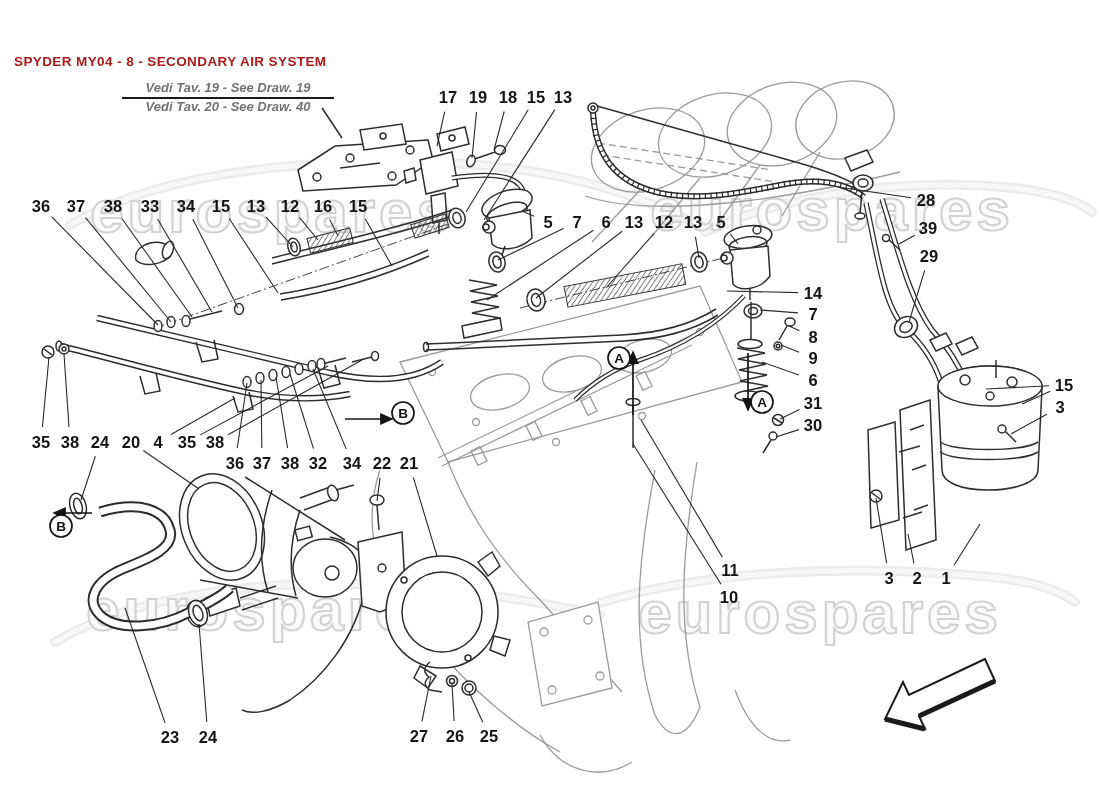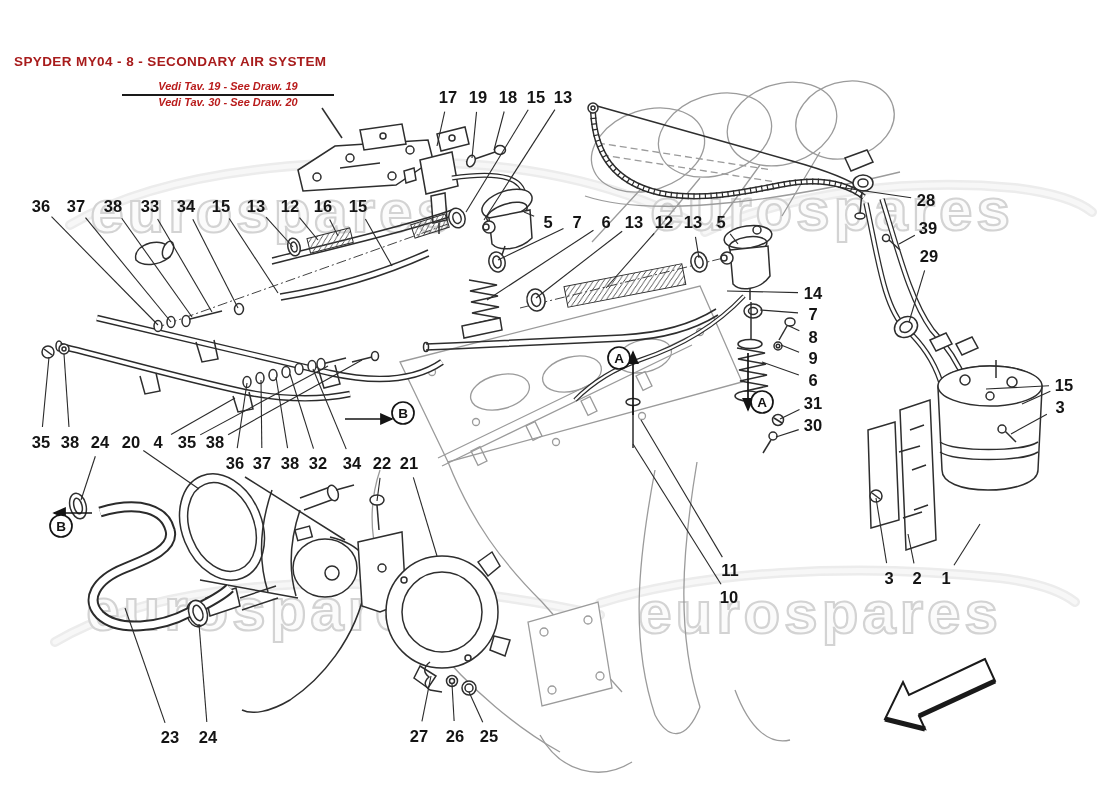--- a/index.html
+++ b/index.html
@@ -1,21 +1,21 @@
 <!DOCTYPE html>
 <html><head>
 <meta charset="utf-8">
 <style>
   html,body{margin:0;padding:0;background:#fff;}
   #stage{position:relative;width:1100px;height:800px;background:#fff;overflow:hidden;
          font-family:"Liberation Sans",sans-serif;}
   #page-title{position:absolute;left:14px;top:26px;font-size:13.5px;font-weight:bold;
               letter-spacing:.4px;}
   #refs{position:absolute;left:122px;top:80px;width:212px;text-align:center;
-        font-size:11px;font-weight:bold;font-style:italic;color:#b91c1c;line-height:1.2;}
+        font-size:13px;font-weight:bold;font-style:italic;color:#737373;line-height:1.2;}
   #refs .ref-line1{border-bottom:2px solid #1a1a1a;padding-bottom:1px;}
   svg{position:absolute;left:0;top:0;}
   .callout{font:bold 16.5px "Liberation Sans",sans-serif;fill:#141414;}
   .leader{stroke:#2a2a2a;stroke-width:1.1;fill:none;}
   .wm{fill:#fbfbfb;stroke:#d3d3d3;stroke-width:2.2;font-weight:bold;letter-spacing:4px;
       font-family:"Liberation Sans",sans-serif;}
   .letter{font:bold 13.5px "Liberation Sans",sans-serif;fill:#141414;}
   .letter-circle{fill:#fff;stroke:#141414;stroke-width:1.7;}
   .dirarrow{stroke:#141414;stroke-width:1.7;fill:none;}
   .swoosh{stroke:#ececec;fill:none;stroke-width:10;stroke-linecap:round;}
@@ -472,16 +472,16 @@
         <line x1="92" y1="513" x2="54" y2="513" class="dirarrow" marker-end="url(#ah)"></line>
         <circle cx="61" cy="526" r="11" class="letter-circle"></circle>
         <text x="61" y="526" class="letter" text-anchor="middle" dominant-baseline="central">B</text>
       </g>
   </svg>
 
   <div id="page-title" style="color: rgb(168, 28, 28); margin-top: 28px;">SPYDER MY04 - 8 - SECONDARY AIR SYSTEM</div>
 
   <div id="refs">
     <div class="ref-line1">Vedi Tav. 19 - See Draw. 19</div>
-    <div class="ref-line2">Vedi Tav. 30 - See Draw. 20</div>
+    <div class="ref-line2">Vedi Tav. 20 - See Draw. 40</div>
   </div>
 
 </div>
 
 </body></html>

